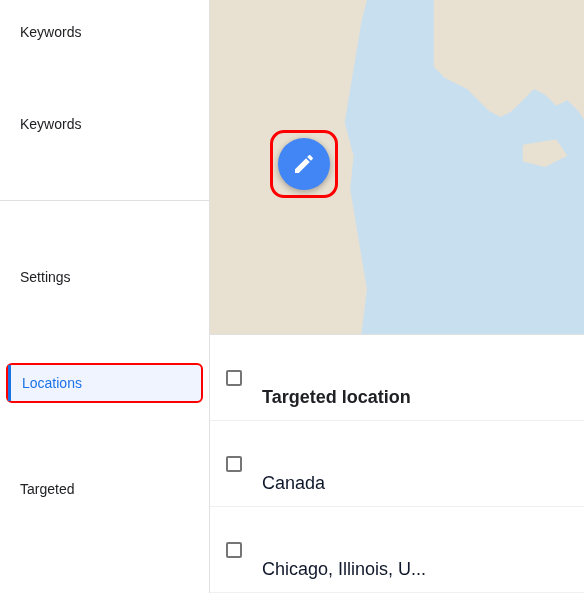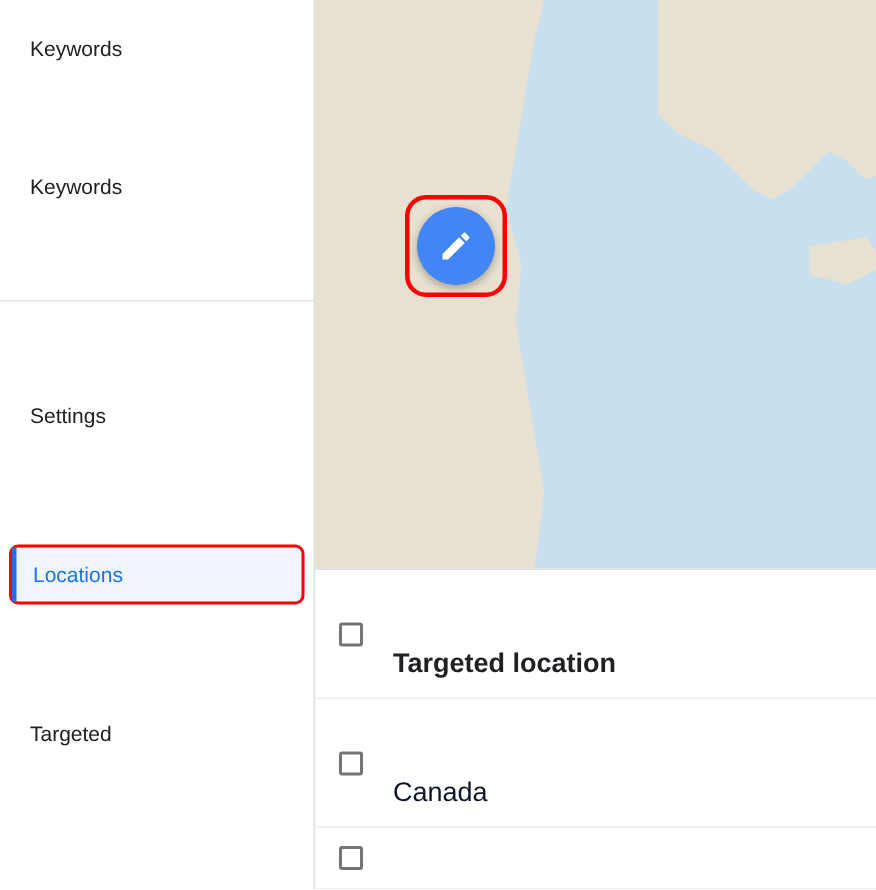--- a/index.html
+++ b/index.html
@@ -211,15 +211,16 @@
       <span class="row-label bold">Targeted location</span>
     </div>
 
     <div class="table-row">
       <div class="checkbox"></div>
       <span class="row-label">Canada</span>
     </div>
 
     <div class="table-row">
       <div class="checkbox"></div>
+      <span class="row-label">Chicago, Illinois, U...</span>
     </div>
   </div>
 </div>
 
 </body></html>

